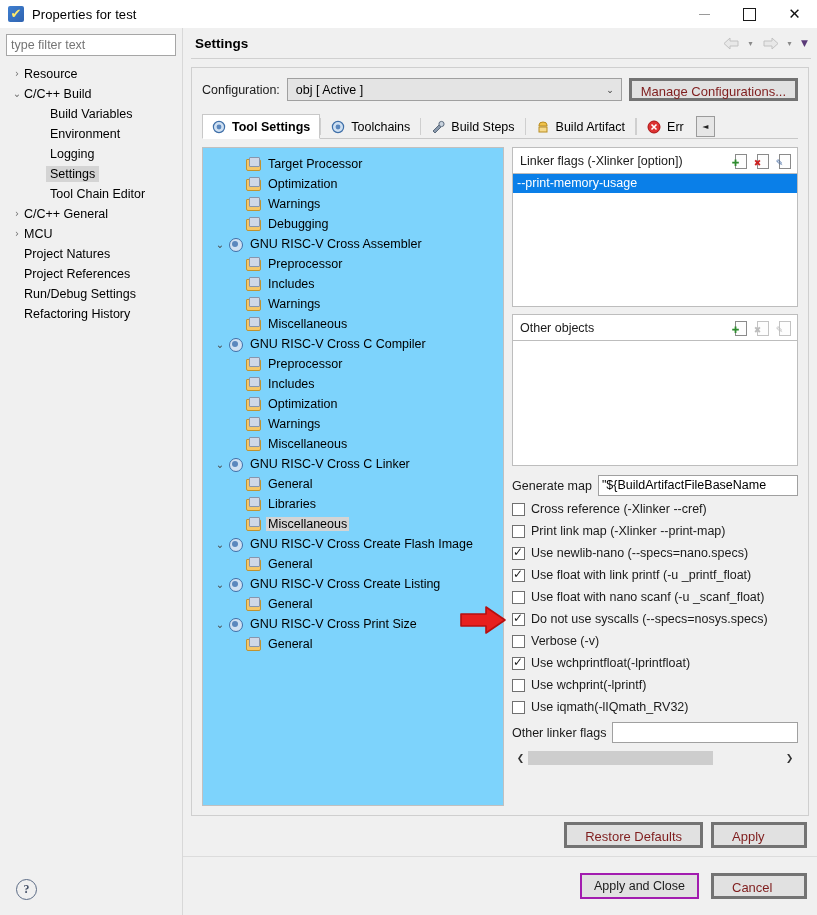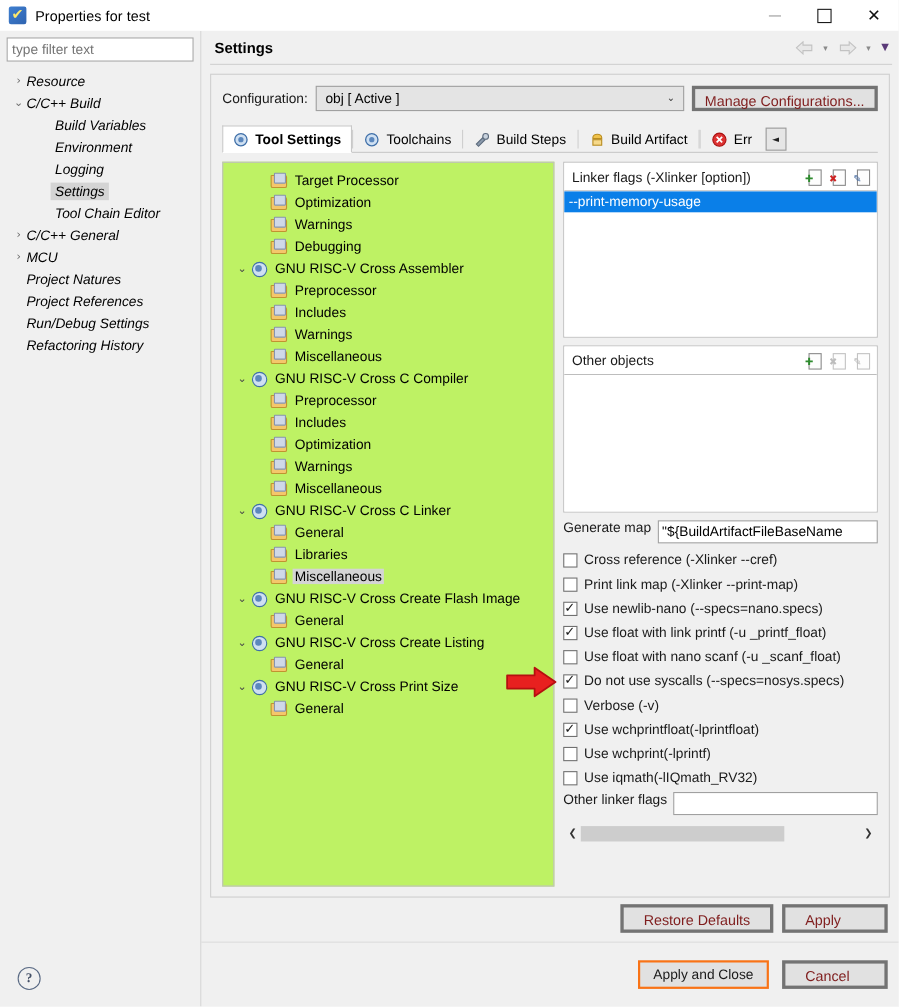--- a/index.html
+++ b/index.html
@@ -94,21 +94,21 @@
   }
   .tw {
     width: 14px; min-width:14px; text-align: center;
     color: #6f6f6f; font-size: 10px;
     font-family: "DejaVu Sans", sans-serif;
     line-height: 1;
   }
   .tree-row.lvl1 .lbl { margin-left: 0px; }
   .tree-row.lvl2 { padding-left: 4px; }
   .tree-row.lvl2 .lbl { margin-left: 26px; }
-  .tree-row .lbl { white-space: nowrap; font-style: italic; }
+  .tree-row .lbl { white-space: nowrap; }
   .tree-row .lbl.sel {
     background: #d4d4d4;
     padding: 1px 4px; margin-left: 22px;
   }
   .leftnav-spacer { flex: 1; }
   .help-row { height: 52px; display:flex; align-items:center; padding-left: 10px; }
   .help-icon {
     width: 19px; height: 19px; border-radius: 50%;
     border: 1.4px solid #5b6b85; color: #445067;
     font-size: 12px; font-weight: bold;
@@ -192,21 +192,21 @@
     display:flex;align-items:center;justify-content:center;
     font-size: 8px; color:#222; font-family:"DejaVu Sans",sans-serif;
   }
   .tabs-underline { height:1px; background:#c8c8c8; margin-top:-1px; }
 
   
   .columns { flex: 1; min-height: 0; display: flex; gap: 8px; padding-top: 8px; padding-bottom: 9px; }
 
   .tree-box {
     width: 302px; min-width:302px;
-    background: #bef264; border: 1px solid #c0c0c0;
+    background: #7dd3fc; border: 1px solid #c0c0c0;
     overflow: hidden; position: relative;
     padding: 6px 12px 0 0; box-sizing: border-box;
   }
   .ttrow { height: 20px; display: flex; align-items: center; font-size: 12.5px; color:#000; white-space: nowrap; }
   .ttrow .exp {
     width: 14px; min-width:14px; text-align:center; color:#4a4a4a; font-size:10px;
     font-family:"DejaVu Sans",sans-serif;
   }
   .ico-folder, .ico-tool {
     width: 16px; min-width:16px; height: 14px; margin-right: 5px; position: relative;
@@ -256,21 +256,21 @@
   .mini-ico.disabled .page { border-color:#c3c3c3; }
   .mini-ico.disabled .badge { color:#bdbdbd; }
 
   .list-body { background:#ffffff; }
   .list-item-sel {
     background: #0a7fe8; color: #ffffff;
     height: 19px; line-height: 19px;
     padding-left: 4px; font-size: 12.5px;
   }
 
-  .field-row { display:flex; align-items:flex-start; gap: 6px; height: 25px; }
+  .field-row { display:flex; align-items:center; gap: 6px; height: 25px; }
   .field-label { font-size: 12.5px; white-space: nowrap; }
   .text-input {
     flex: 1; min-width: 0;
     height: 21px; box-sizing: border-box;
     border: 1px solid #a0a0a0; background: #ffffff;
     font-size: 12.5px; padding: 0 3px; line-height: 19px;
     color: #000; overflow: hidden; white-space: nowrap;
   }
 
   .cb-row { display:flex; align-items:center; height: 22px; gap: 6px; }
@@ -303,21 +303,21 @@
     display:flex; justify-content:flex-end; gap: 8px;
     padding: 6px 10px 8px 0;
   }
   .bottom-sep { height:1px; background:#dcdcdc; }
   .footer-row {
     height: 58px; display:flex; align-items:center; justify-content:flex-end;
     gap: 12px; padding-right: 10px;
   }
   .btn-lg { height: 26px; line-height: 24px; padding: 0 18px; min-width: 96px; text-align:left; }
   .btn-default {
-    border: 2px solid #f97316; background:#e1e1e1;
+    border: 2px solid #a21caf; background:#e1e1e1;
     height: 26px; line-height: 22px; padding: 0 12px;
     font-size: 12.5px; box-sizing:border-box; text-align:center;
   }
 
   
   .red-arrow {
     position: absolute; left: 459px; top: 605px;
     width: 48px; height: 30px; z-index: 30;
   }
 </style>

